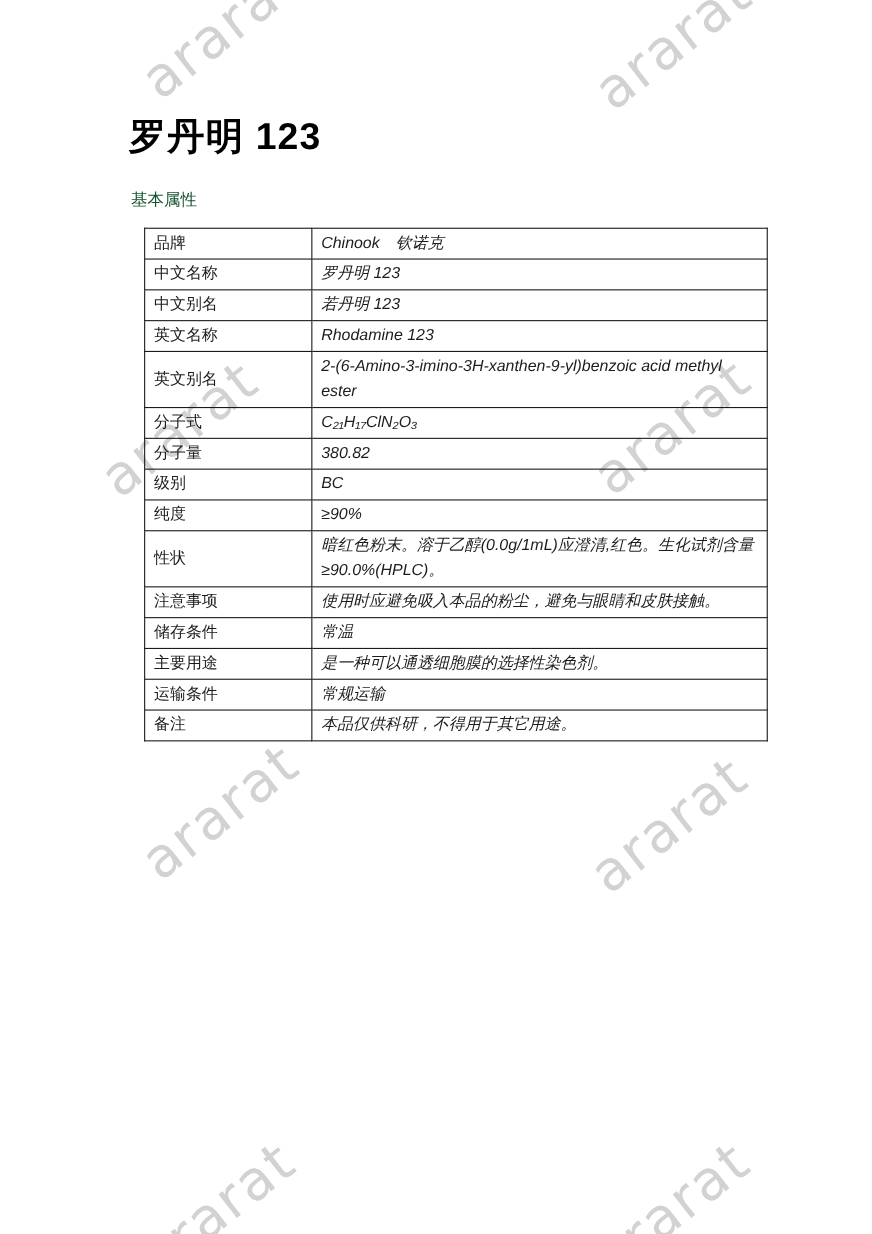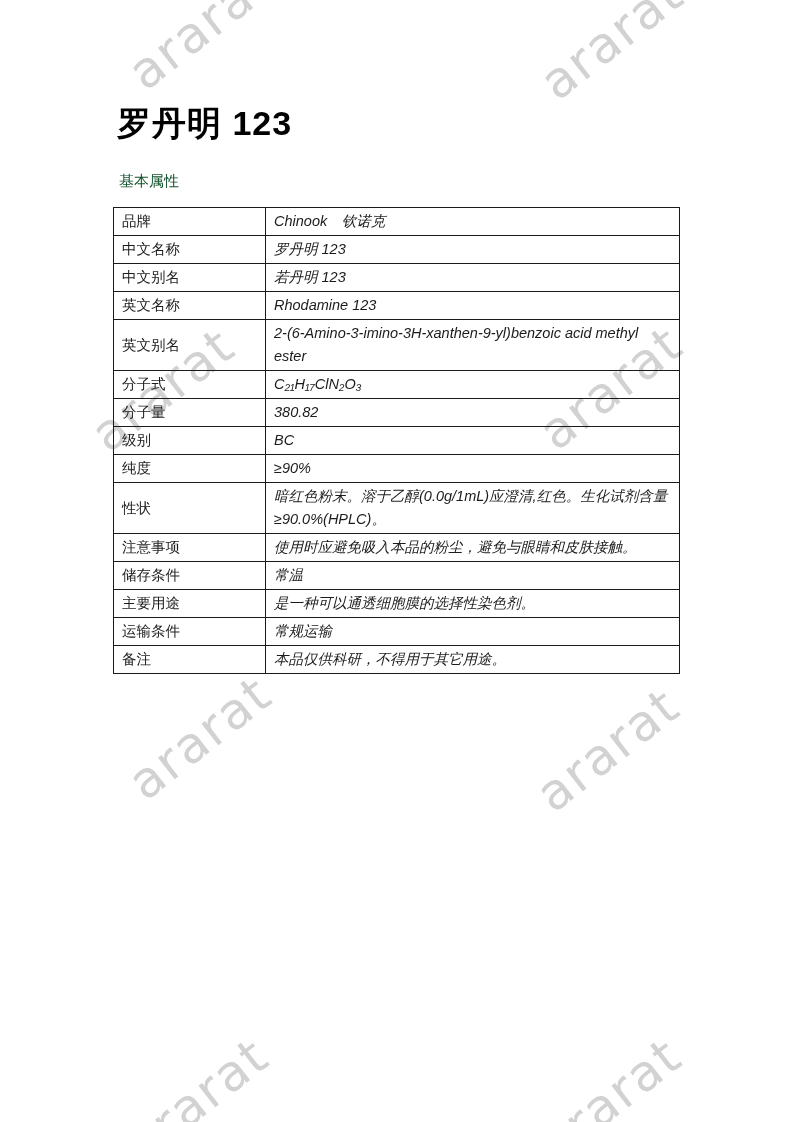--- a/index.html
+++ b/index.html
@@ -48,21 +48,21 @@
   }
   .section-heading {
     position: absolute;
     left: 119px;
     top: 172px;
     font-size: 15px;
     color: #14532d;
   }
   table.props {
     position: absolute;
-    left: 113px;
+    left: 131px;
     top: 207px;
     width: 567px;
     border-collapse: collapse;
     table-layout: fixed;
   }
   table.props td {
     border: 1px solid #1a1a1a;
     font-size: 14.5px;
     color: #1c1c1c;
     padding: 2px 8px;

